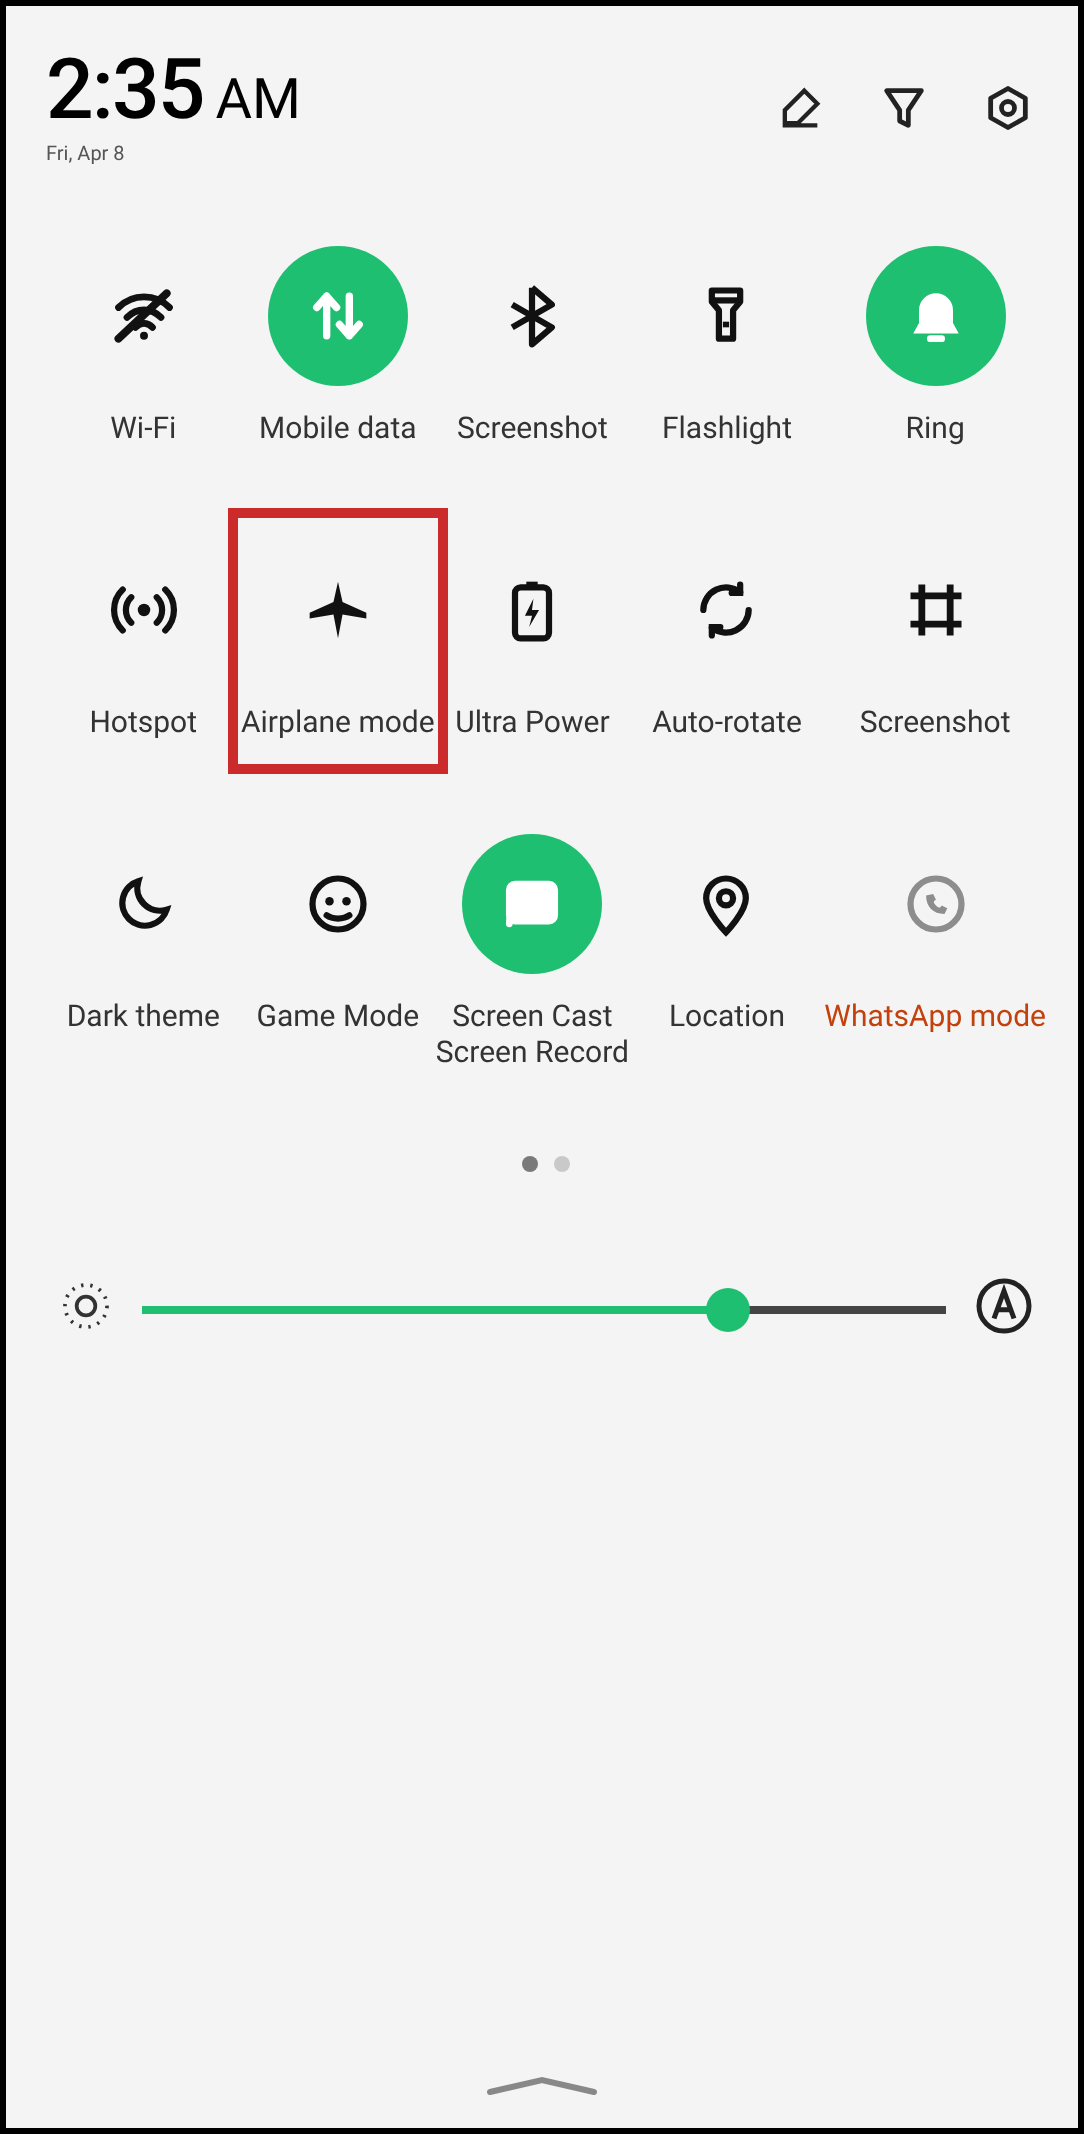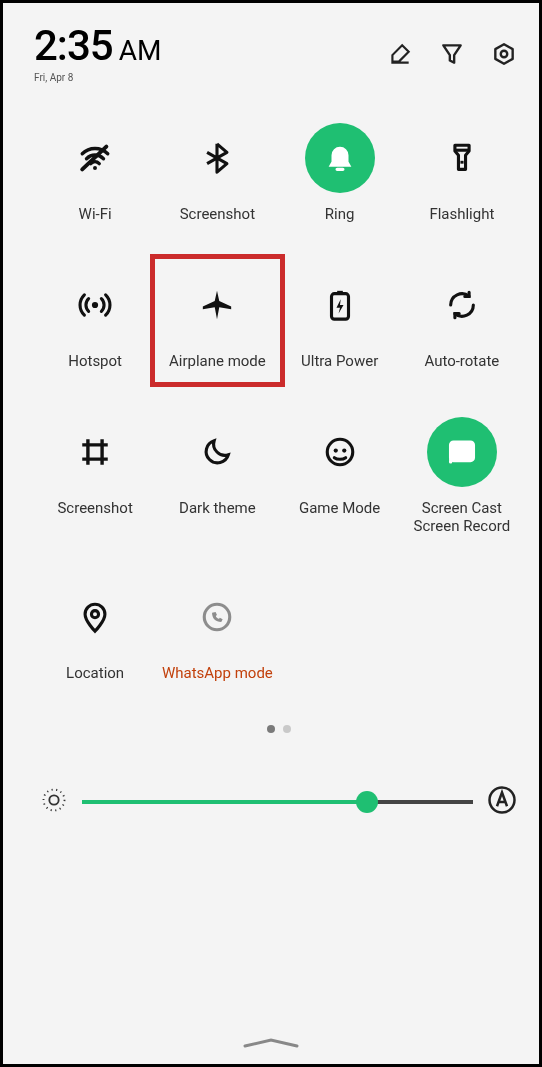--- a/index.html
+++ b/index.html
@@ -8,37 +8,37 @@
     font-family: -apple-system, "Segoe UI", Roboto, Arial, sans-serif;
     background: #fff;
     border: 3px solid #000;
     position: relative;
     overflow: hidden;
   }
   .panel {
     background: #f4f4f4;
     width: 100%;
     height: 100%;
-    padding: 18px 16px 0 31px;
+    padding: 18px 16px 0 20px;
     position: relative;
   }
   
   .hdr { display: flex; justify-content: space-between; align-items: flex-start; }
   .hdr-left {}
   .time-row { display: flex; align-items: baseline; gap: 6px; }
   .time { font-size: 42px; font-weight: 500; letter-spacing: -1px; }
   .ampm { font-size: 28px; font-weight: 400; }
   .date { font-size: 10px; color: #555; margin-top: 2px; }
   .hdr-icons { display: flex; gap: 26px; margin-top: 20px; margin-right: 6px; }
   .hdr-icons svg { width: 26px; height: 26px; }
   
   .grid {
     margin-top: 40px;
     display: grid;
-    grid-template-columns: repeat(4, 1fr);
+    grid-template-columns: repeat(5, 1fr);
     row-gap: 46px;
     column-gap: 0;
     justify-items: center;
   }
   .tile {
     display: flex; flex-direction: column; align-items: center;
     width: 100%;
     position: relative;
   }
   .tile-circle {
@@ -131,44 +131,52 @@
         <div class="tile-circle off">
           <svg viewBox="0 0 24 24" fill="none" stroke="#111" stroke-width="2.4" stroke-linecap="round">
             <path d="M3 9c5-5 13-5 18 0M6 12.5c3.5-3.5 8.5-3.5 12 0M9 16c1.8-1.8 4.2-1.8 6 0"></path>
             <circle cx="12" cy="19" r="1.4" fill="#111" stroke="none"></circle>
             <line x1="3" y1="20" x2="20" y2="4" stroke-width="2.8"></line>
           </svg>
         </div>
         <div class="tile-label">Wi-Fi</div>
       </div>
       <div class="tile">
+        <div class="tile-circle on">
+          <svg viewBox="0 0 24 24" fill="none" stroke="#fff" stroke-width="2.6" stroke-linecap="round">
+            <path d="M8 5v14M8 5l-3.5 4M8 5l3.5 4M16 19V5M16 19l-3.5-4M16 19l3.5-4"></path>
+          </svg>
+        </div>
+        <div class="tile-label">Mobile data</div>
+      </div>
+      <div class="tile">
         <div class="tile-circle off">
           <svg viewBox="0 0 24 24" fill="none" stroke="#111" stroke-width="2.2" stroke-linejoin="round">
             <path d="M12 2v20l7-6-14-8m0 8l14-8-7-6"></path>
           </svg>
         </div>
         <div class="tile-label">Screenshot</div>
-      </div>
-      <div class="tile">
-        <div class="tile-circle on">
-          <svg viewBox="0 0 24 24" fill="none" stroke="#fff" stroke-width="2.4" stroke-linecap="round">
-            <path d="M6 17h12l-1.2-2.2V10a4.8 4.8 0 10-9.6 0v4.8zM10 20h4"></path>
-          </svg>
-        </div>
-        <div class="tile-label">Ring</div>
       </div>
       <div class="tile">
         <div class="tile-circle off">
           <svg viewBox="0 0 24 24" fill="none" stroke="#111" stroke-width="2.2" stroke-linejoin="round">
             <path d="M7 3h10v4l-2.5 3v10h-5V10L7 7z"></path>
             <line x1="7" y1="6.5" x2="17" y2="6.5"></line>
             <line x1="12" y1="14" x2="12" y2="16"></line>
           </svg>
         </div>
         <div class="tile-label">Flashlight</div>
+      </div>
+      <div class="tile">
+        <div class="tile-circle on">
+          <svg viewBox="0 0 24 24" fill="none" stroke="#fff" stroke-width="2.4" stroke-linecap="round">
+            <path d="M6 17h12l-1.2-2.2V10a4.8 4.8 0 10-9.6 0v4.8zM10 20h4"></path>
+          </svg>
+        </div>
+        <div class="tile-label">Ring</div>
       </div>
       <div class="tile">
         <div class="tile-circle off">
           <svg viewBox="0 0 24 24" fill="none" stroke="#111" stroke-width="2.2" stroke-linecap="round">
             <circle cx="12" cy="12" r="2.2" fill="#111" stroke="none"></circle>
             <path d="M7.5 7.5a6.3 6.3 0 000 9M16.5 7.5a6.3 6.3 0 010 9M4.5 4.8a10 10 0 000 14.4M19.5 4.8a10 10 0 010 14.4"></path>
           </svg>
         </div>
         <div class="tile-label">Hotspot</div>
       </div>

